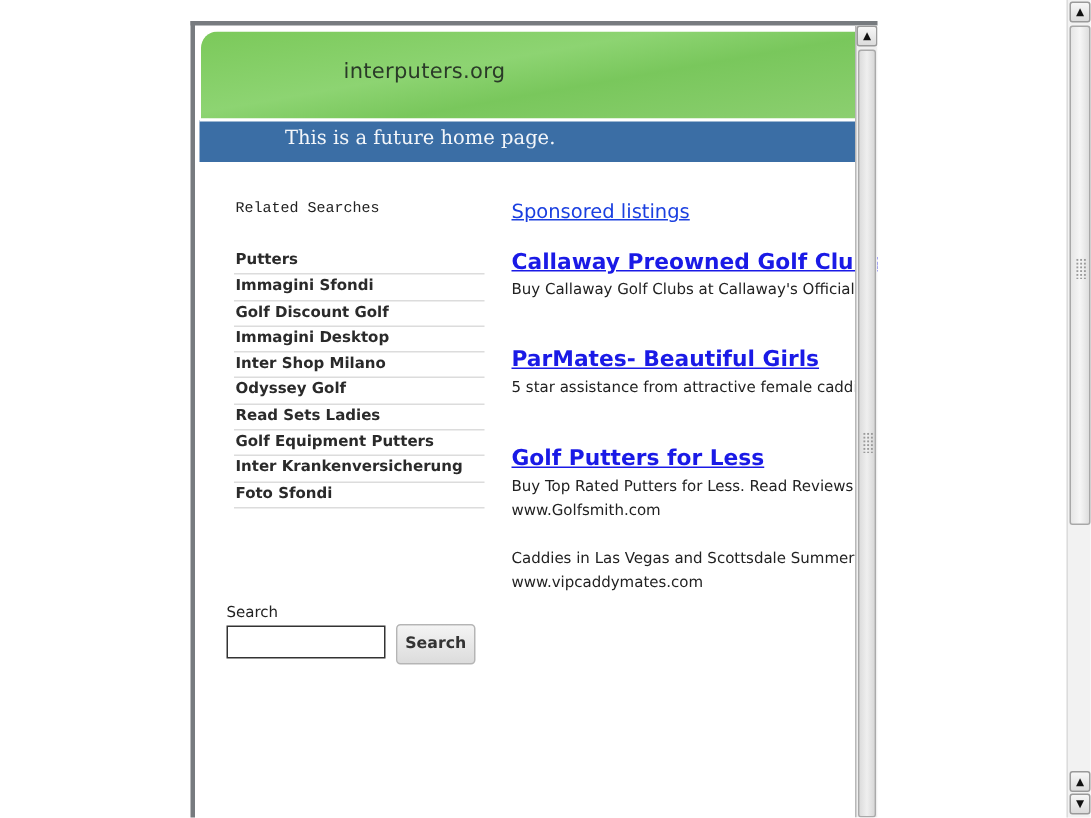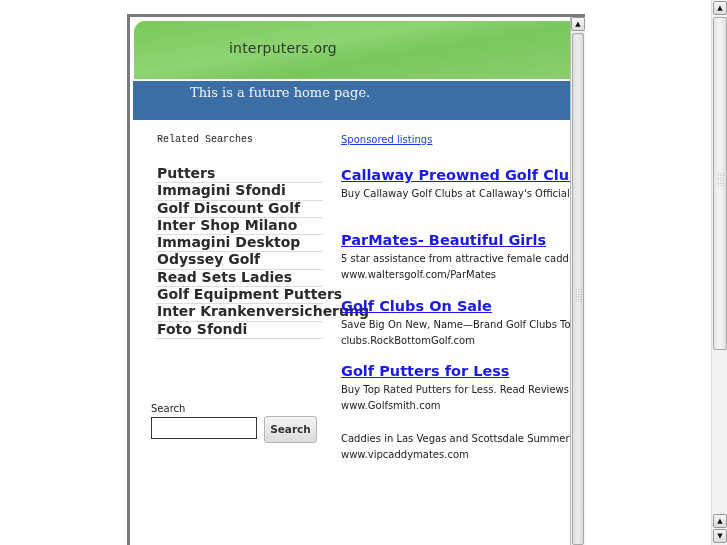--- a/index.html
+++ b/index.html
@@ -64,21 +64,21 @@
       border-top-left-radius: 12px;
       border-left: 1px solid #fff; border-top: 1px solid #fff;
       box-sizing: border-box;
     }
     .site-title {
       position: absolute; left: 49px; top: 19px;
       font-family: "DejaVu Sans", sans-serif; font-weight: normal;
       font-size: 14px; color: #2a3a28; letter-spacing: 0.2px; margin-left: 46px;
     }
     .tagline-bar {
-      position: absolute; left: 3px; top: 63px; right: 0; height: 40px;
+      position: absolute; left: 3px; top: 63px; right: 0; height: 28px;
       background: #3b6ea5;
       border-top: 1px solid #fff;
       box-sizing: border-box;
     }
     .tagline {
       position: absolute; left: 57px; top: 4px;
       font-family: "DejaVu Serif", serif; font-size: 13px; color: #f3f6fa;
     }
 
     
@@ -86,41 +86,41 @@
       position: absolute; left: 27px; top: 117px;
       font-size: 10px; color: #222; font-family: Liberation Mono, monospace;
     }
     .related-list {
       position: absolute; left: 26px; top: 149px; width: 167px;
       margin: 0; padding: 0; list-style: none;
     }
     .related-list li {
       height: 16.3px; line-height: 15px;
       border-bottom: 1px solid #dcdcdc;
-      font-size: 14px; font-weight: bold; color: #2a2a2a;
+      font-size: 10px; font-weight: bold; color: #2a2a2a;
       padding-left: 1px; white-space: nowrap; cursor: pointer;
     }
     .search-label {
       position: absolute; left: 21px; top: 386px; font-size: 10px; color: #222;
     }
     .search-input {
       position: absolute; left: 21px; top: 400px; width: 106px; height: 22px;
       border: 1px solid #333; box-sizing: border-box; background: #fff;
     }
     .search-btn {
       position: absolute; left: 134px; top: 399px; width: 53px; height: 27px;
       background: linear-gradient(#f4f4f4, #dcdcdc);
       border: 1px solid #b5b5b5; border-radius: 3px; box-sizing: border-box;
       font-size: 10.5px; font-weight: bold; color: #333; text-align: center; line-height: 25px;
     }
 
     
     .sponsored {
       position: absolute; left: 211px; top: 117px;
-      font-size: 10px; color: #1a3fe0; text-decoration: underline; white-space: nowrap;
+      font-size: 13px; color: #1a3fe0; text-decoration: underline; white-space: nowrap;
     }
     .ads { position: absolute; left: 211px; top: 150px; width: 260px; }
     .ad { height: 65.4px; position: relative; white-space: nowrap; }
     .ad-title {
       display: block; font-size: 14.5px; font-weight: bold; color: #1a1ae6;
       text-decoration: underline; line-height: 17px;
     }
     .ad-desc, .ad-url {
       display: block; font-size: 10px; color: #222; line-height: 16px;
       overflow: hidden;
@@ -140,22 +140,22 @@
       </div>
       <div class="tagline-bar">
         <span class="tagline">This is a future home page.</span>
       </div>
 
       <div class="related-title">Related Searches</div>
       <ul class="related-list">
         <li>Putters</li>
         <li>Immagini Sfondi</li>
         <li>Golf Discount Golf</li>
+        <li>Immagini Desktop</li>
         <li>Inter Shop Milano</li>
-        <li>Immagini Desktop</li>
         <li>Odyssey Golf</li>
         <li>Read Sets Ladies</li>
         <li>Golf Equipment Putters</li>
         <li>Inter Krankenversicherung</li>
         <li>Foto Sfondi</li>
       </ul>
 
       <div class="search-label">Search</div>
       <input class="search-input" type="text" value="" style="">
       <div class="search-btn">Search</div>
@@ -163,26 +163,20 @@
       <a class="sponsored">Sponsored listings</a>
 
       <div class="ads">
         <div class="ad">
           <a class="ad-title">Callaway Preowned Golf Clubs</a>
           <span class="ad-desc">Buy Callaway Golf Clubs at Callaway's Official</span>
         </div>
         <div class="ad">
           <a class="ad-title">ParMates- Beautiful Girls</a>
           <span class="ad-desc">5 star assistance from attractive female caddies</span>
-          <span class="ad-url">www.waltersgolf.com/ParMates</span>
-        </div>
-        <div class="ad">
-          <a class="ad-title">Golf Clubs On Sale</a>
-          <span class="ad-desc">Save Big On New, Name—Brand Golf Clubs To</span>
-          <span class="ad-url">clubs.RockBottomGolf.com</span>
         </div>
         <div class="ad">
           <a class="ad-title">Golf Putters for Less</a>
           <span class="ad-desc">Buy Top Rated Putters for Less. Read Reviews</span>
           <span class="ad-url">www.Golfsmith.com</span>
         </div>
         <div class="ad">
           <span class="ad-desc">Caddies in Las Vegas and Scottsdale Summer</span>
           <span class="ad-url">www.vipcaddymates.com</span>
         </div>

